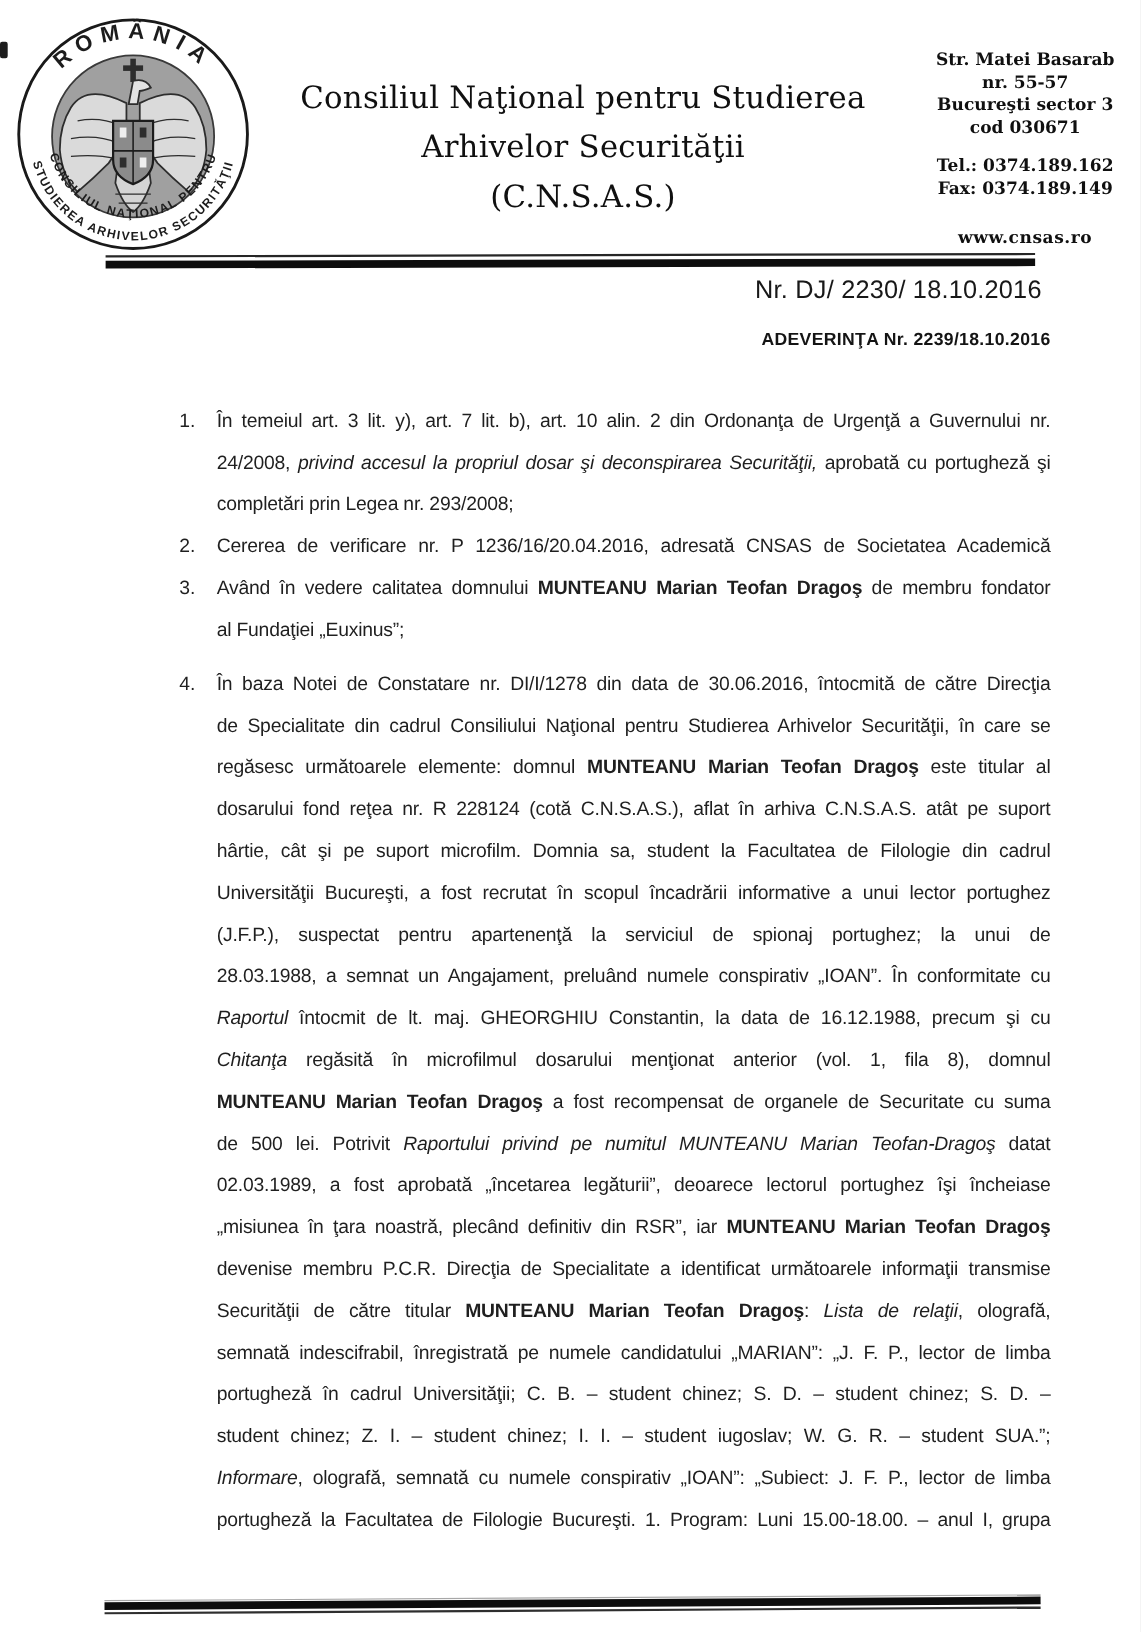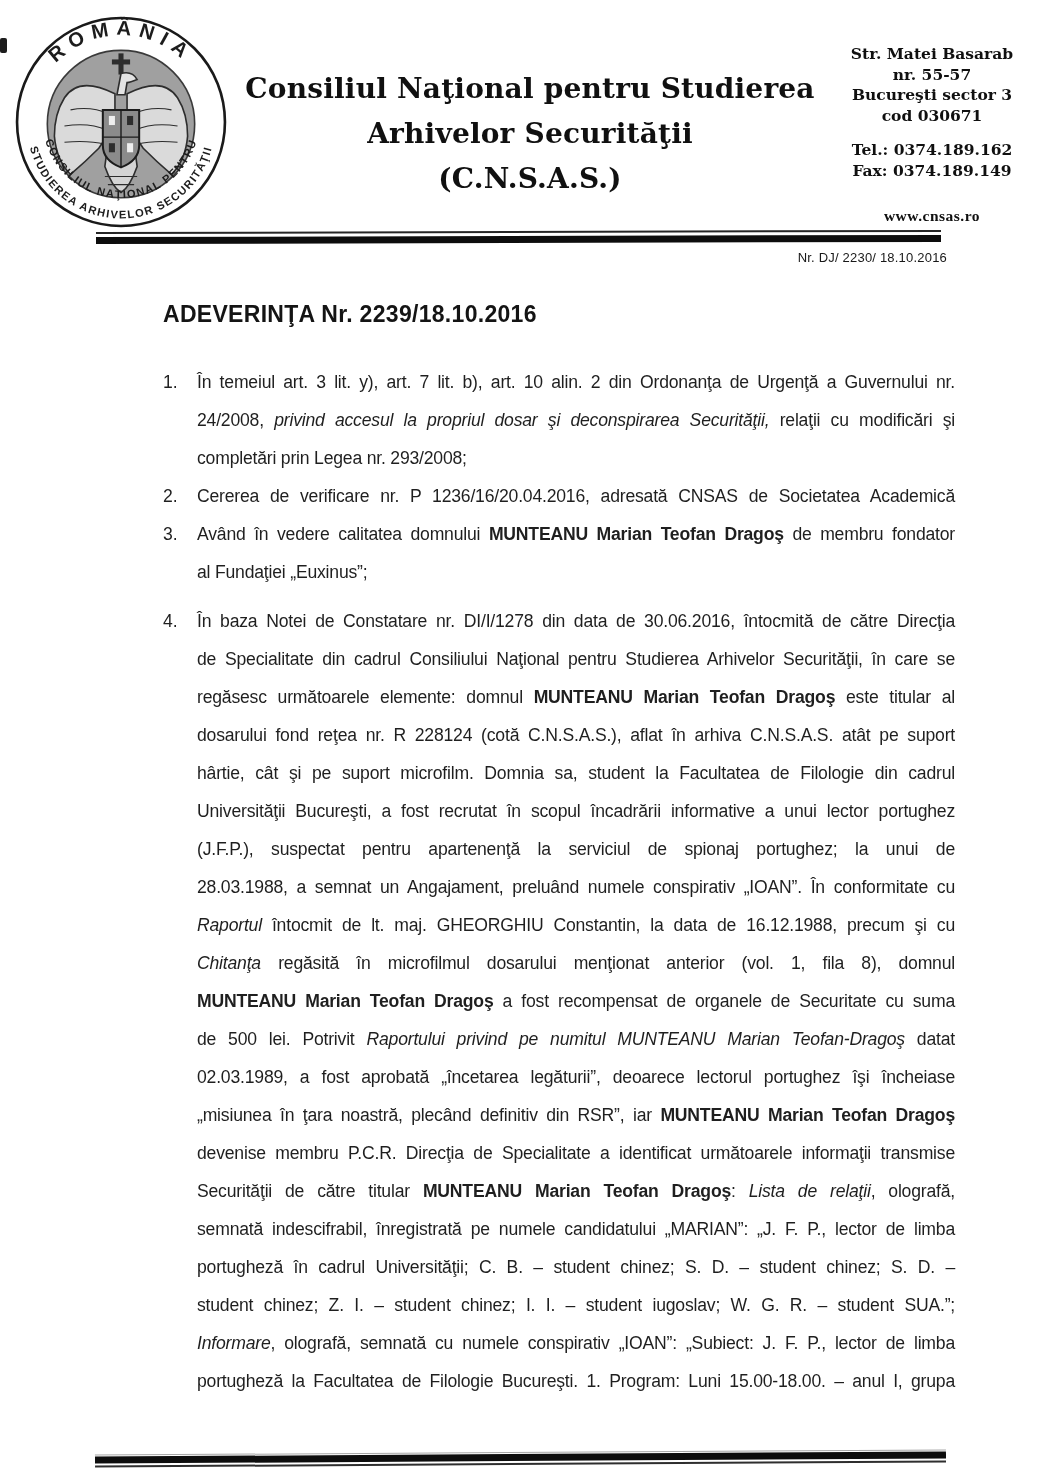--- a/index.html
+++ b/index.html
@@ -9,47 +9,47 @@
     margin:0 auto;
     background:#ffffff;
     overflow:hidden;
     font-family:"Liberation Sans",sans-serif;
     color:#1f1f1f;
   }
   
   .seal{position:absolute;left:12px;top:13px;width:218px;height:218px;}
   .org-title{
     position:absolute;left:225px;top:66px;width:610px;
-    text-align:center;font-family:"DejaVu Serif",serif;font-weight:bold;
+    text-align:center;font-family:"DejaVu Serif",serif;font-weight:normal;
     font-size:28px;line-height:45px;color:#101010;letter-spacing:.2px;
   }
   .addr{
     position:absolute;left:840px;top:44px;width:184px;
     text-align:center;font-family:"DejaVu Serif",serif;font-weight:bold;
     font-size:15.5px;line-height:20.5px;color:#101010;
   }
   .addr .grp2{margin-top:14px;}
-  .addr .web{margin-top:25px;letter-spacing:.5px;font-family:Liberation Serif, serif;}
+  .addr .web{margin-top:25px;letter-spacing:.5px;}
   .edge-speck{position:absolute;left:0;top:38px;width:7px;height:15px;background:#1d1d1d;border-radius:2px;}
   
   .rule-top{position:absolute;left:96px;top:231px;width:845px;transform:rotate(-0.15deg);}
   .rule-top .thin{height:2px;background:#262626;margin-bottom:3px;}
   .rule-top .thick{height:7px;background:#0d0d0d;}
   .rule-bottom{position:absolute;left:95px;top:1452px;width:851px;transform:rotate(-0.35deg);}
   .rule-bottom .ghost{height:1px;background:#a7a7a7;margin-bottom:1px;}
   .rule-bottom .thick{height:7px;background:#0d0d0d;margin-bottom:2px;}
   .rule-bottom .thin{height:2px;background:#2e2e2e;}
   
   .ref-number{
     position:absolute;left:163px;top:250px;width:784px;
-    text-align:right;font-size:13px;color:#181818;letter-spacing:.2px;
+    text-align:right;font-size:23px;color:#181818;letter-spacing:.2px;
   }
   .doc-title{
     position:absolute;left:163px;top:301px;width:792px;
-    text-align:left;font-weight:bold;font-size:23px;letter-spacing:.3px;color:#141414;
+    text-align:right;font-weight:bold;font-size:16px;letter-spacing:.3px;color:#141414;
   }
   .items{position:absolute;left:163px;top:363px;width:792px;}
   .item{position:relative;padding-left:34px;}
   .item:nth-child(4){margin-top:11px;}
   .num{position:absolute;left:0;top:0;line-height:38px;font-size:17.6px;color:#1f1f1f;}
   .line{
     height:38px;line-height:38px;font-size:17.6px;letter-spacing:-0.2px;
     text-align:justify;text-align-last:justify;white-space:normal;color:#1f1f1f;
   }
   .line.nj{text-align:left;text-align-last:left;}
@@ -127,21 +127,21 @@
 
   <div class="ref-number">Nr. DJ/ 2230/ 18.10.2016</div>
 
   <div class="doc-title">ADEVERINŢA Nr. 2239/18.10.2016</div>
 
   <div class="items">
       <div class="item">
         <span class="num">1.</span>
         <div>
           <div class="line"><span>În temeiul art. 3 lit. y), art. 7 lit. b), art. 10 alin. 2 din Ordonanţa de Urgenţă a Guvernului nr.</span></div>
-          <div class="line"><span>24/2008, </span><span class="i">privind accesul la propriul dosar şi deconspirarea Securităţii,</span><span> relaţii cu modificări şi</span></div>
+          <div class="line"><span>24/2008, </span><span class="i">privind accesul la propriul dosar şi deconspirarea Securităţii,</span><span> aprobată cu portugheză şi</span></div>
           <div class="line nj"><span>completări prin Legea nr. 293/2008;</span></div>
         </div>
       </div>
       <div class="item">
         <span class="num">2.</span>
         <div>
           <div class="line"><span>Cererea de verificare nr. P 1236/16/20.04.2016, adresată CNSAS de Societatea Academică</span></div>
         </div>
       </div>
       <div class="item">

